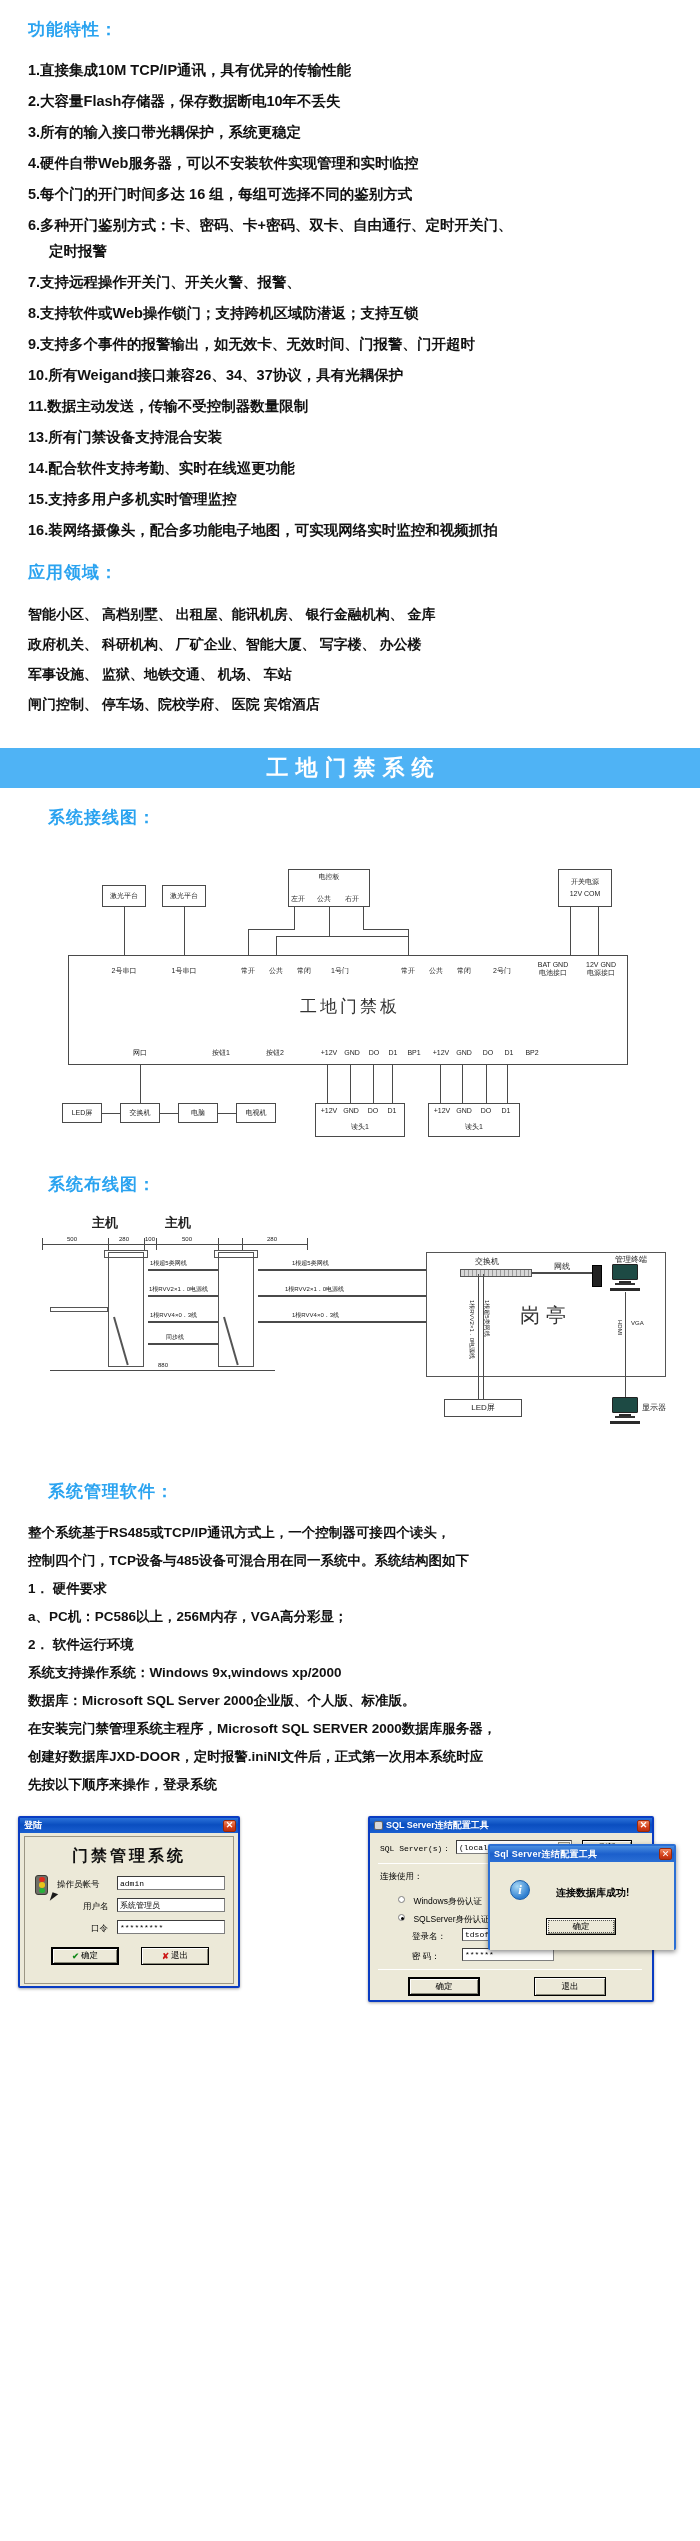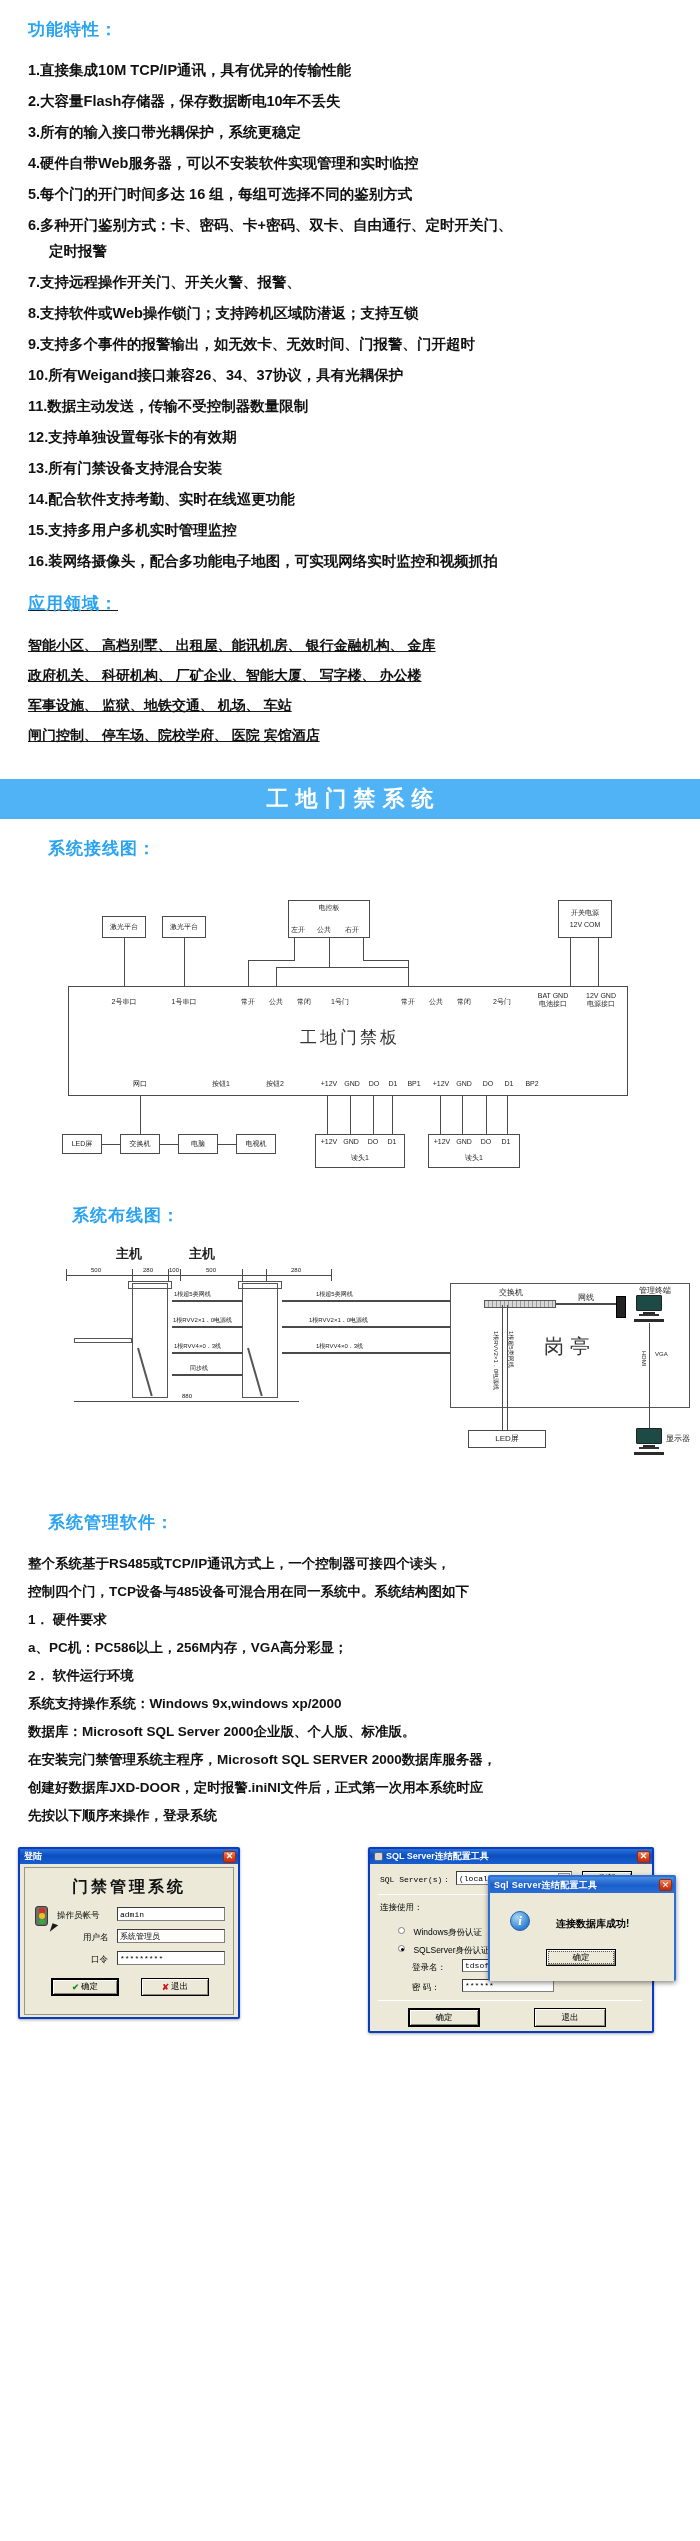--- a/index.html
+++ b/index.html
@@ -226,29 +226,28 @@
       <li><span>5.每个门的开门时间多达 16 组，每组可选择不同的鉴别方式</span></li>
       <li>
         <span>6.多种开门鉴别方式：卡、密码、卡+密码、双卡、自由通行、定时开关门、</span>
         <span class="cont">定时报警</span>
       </li>
       <li><span>7.支持远程操作开关门、开关火警、报警、</span></li>
       <li><span>8.支持软件或Web操作锁门；支持跨机区域防潜返；支持互锁</span></li>
       <li><span>9.支持多个事件的报警输出，如无效卡、无效时间、门报警、门开超时</span></li>
       <li><span>10.所有Weigand接口兼容26、34、37协议，具有光耦保护</span></li>
       <li><span>11.数据主动发送，传输不受控制器数量限制</span></li>
-      <li><span>12.支持单独设置每张卡的有效期</span></li>
       <li><span>13.所有门禁设备支持混合安装</span></li>
       <li><span>14.配合软件支持考勤、实时在线巡更功能</span></li>
       <li><span>15.支持多用户多机实时管理监控</span></li>
       <li><span>16.装网络摄像头，配合多功能电子地图，可实现网络实时监控和视频抓拍</span></li>
     </ul>
   </div>
 
-  <div style="margin-top:14px;text-decoration:underline;">
+  <div style="margin-top:14px;">
     <div class="sec-head indent-a">应用领域：</div>
     <ul class="app-list">
       <li>智能小区、 高档别墅、 出租屋、能讯机房、 银行金融机构、 金库</li>
       <li>政府机关、 科研机构、 厂矿企业、智能大厦、 写字楼、 办公楼</li>
       <li>军事设施、 监狱、地铁交通、 机场、 车站</li>
       <li>闸门控制、 停车场、院校学府、 医院 宾馆酒店</li>
     </ul>
   </div>
 
   <div class="banner-wrap">
@@ -373,21 +372,21 @@
 
       <div class="box" style="left:398px;top:258px;width:92px;height:34px;"></div>
       <div class="lbl" style="left:401px;top:262px;width:22px;">+12V</div>
       <div class="lbl" style="left:424px;top:262px;width:20px;">GND</div>
       <div class="lbl" style="left:448px;top:262px;width:16px;">DO</div>
       <div class="lbl" style="left:469px;top:262px;width:14px;">D1</div>
       <div class="lbl" style="left:419px;top:278px;width:50px;">读头1</div>
     </div>
   </div>
 
-  <div style="margin-top:28px;padding-left:24px;">
+  <div style="margin-top:28px;">
     <div class="sec-head indent-b">系统布线图：</div>
 
     <div class="diagram" style="width:660px;height:250px;margin-left:20px;">
 
       <div class="host-label" style="left:72px;top:2px;">主机</div>
       <div class="host-label" style="left:145px;top:2px;">主机</div>
 
       <div class="hline" style="left:22px;top:32px;width:265px;"></div>
       <div class="vline" style="left:22px;top:26px;height:12px;"></div>
       <div class="vline" style="left:88px;top:26px;height:12px;"></div>

